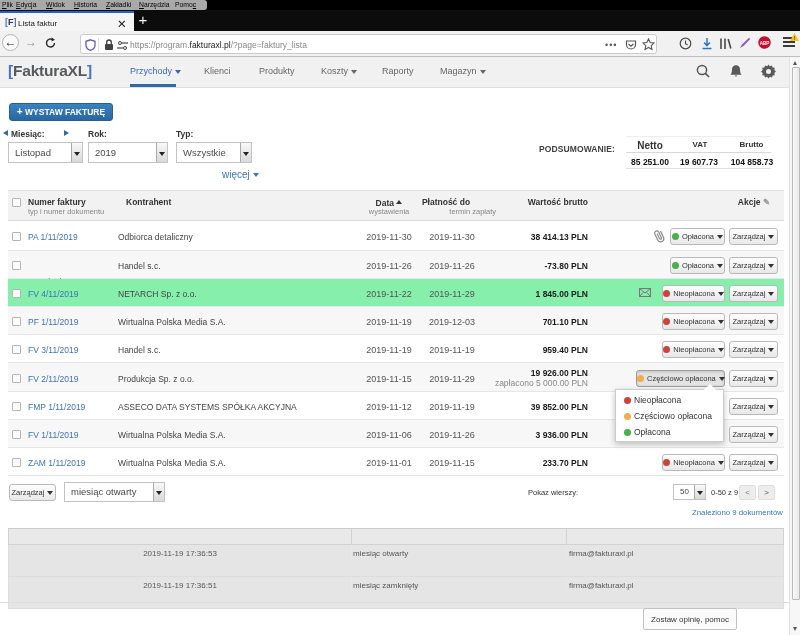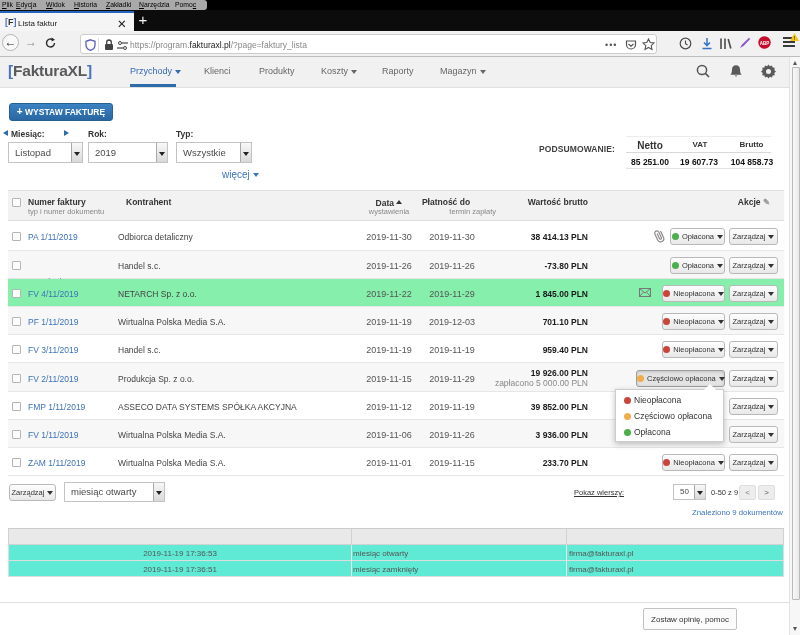--- a/index.html
+++ b/index.html
@@ -67,21 +67,21 @@
 .num { position:absolute; left:20px; font-size:8.5px; color:#3c72b8; }
 .kon { position:absolute; left:110px; font-size:8.5px; color:#444; }
 .d1 { position:absolute; left:331px; width:100px; text-align:center; font-size:9px; color:#555; }
 .d2 { position:absolute; left:394px; width:100px; text-align:center; font-size:9px; color:#555; }
 .val { position:absolute; left:380px; width:200px; text-align:right; font-size:8.5px; font-weight:bold; color:#1a1a1a; }
 .rowic { position:absolute; color:#777; }
 
 
 #logtbl { position:absolute; left:8px; top:440px; width:776px; border-top:1px solid #ccc; }
 #logtbl .h { height:16px; background:#e9e9e9; border:1px solid #d2d2d2; border-top:none; }
-#logtbl .r { height:16px; background:#5eead4; border:1px solid #ddd; border-top:none; font-size:8px; color:#555; }
+#logtbl .r { height:32px; background:#e5e5e5; border:1px solid #ddd; border-top:none; font-size:8px; color:#555; }
 #logtbl .c1 { position:absolute; left:0; width:342px; text-align:center; }
 #logtbl .c2 { position:absolute; left:344px; }
 #logtbl .c3 { position:absolute; left:560px; }
 
 #footer { position:absolute; left:0; top:514px; width:789px; border-top:1px solid #ddd; }
 </style>
 </head>
 <body>
 <div id="page">
 
@@ -339,21 +339,21 @@
   <div style="position:absolute;left:8px;top:21px;font-size:8.5px;color:#333;"><span class="dot" style="background:#efad4d;"></span>Częściowo opłacona</div>
   <div style="position:absolute;left:8px;top:37px;font-size:8.5px;color:#333;"><span class="dot" style="background:#4cae4c;"></span>Opłacona</div>
 </div>
 </div>
 
     <div class="gbtn" style="left:9px;top:396px;width:47px;">Zarządzaj<span class="caret-d"></span></div>
     <div class="wsel" style="left:64px;top:394px;width:101px;height:20px;">
         <span class="txt" style="line-height:18px;">miesiąc otwarty</span>
         <span class="btn"></span>
       </div>
-    <span class="abs" style="left:544px;top:400px;width:110px;text-align:center;font-size:7.5px;color:#333;text-decoration:underline;">Pokaz wierszy:</span>
+    <span class="abs" style="left:528px;top:400px;width:110px;text-align:left;font-size:7.5px;color:#333;">Pokaz wierszy:</span>
     <div class="wsel" style="left:673px;top:396px;width:33px;height:16px;">
         <span class="txt" style="line-height:14px;font-size:8px;">50</span>
         <span class="btn"></span>
       </div>
     <span class="abs" style="left:711px;top:400px;font-size:7.5px;color:#333;">0-50 z 9</span>
     <div class="abs" style="left:739px;top:397px;width:17px;height:15px;background:#ededed;border:1px solid #dedede;border-radius:2px;color:#777;font-size:8px;text-align:center;line-height:13px;">&lt;</div>
     <div class="abs" style="left:758px;top:397px;width:17px;height:15px;background:#ededed;border:1px solid #dedede;border-radius:2px;color:#555;font-size:8px;text-align:center;line-height:13px;">&gt;</div>
     <span class="abs link" style="left:583px;top:420px;width:200px;text-align:right;font-size:7.8px;">Znaleziono 9 dokumentów</span>
 
     <div id="logtbl">

